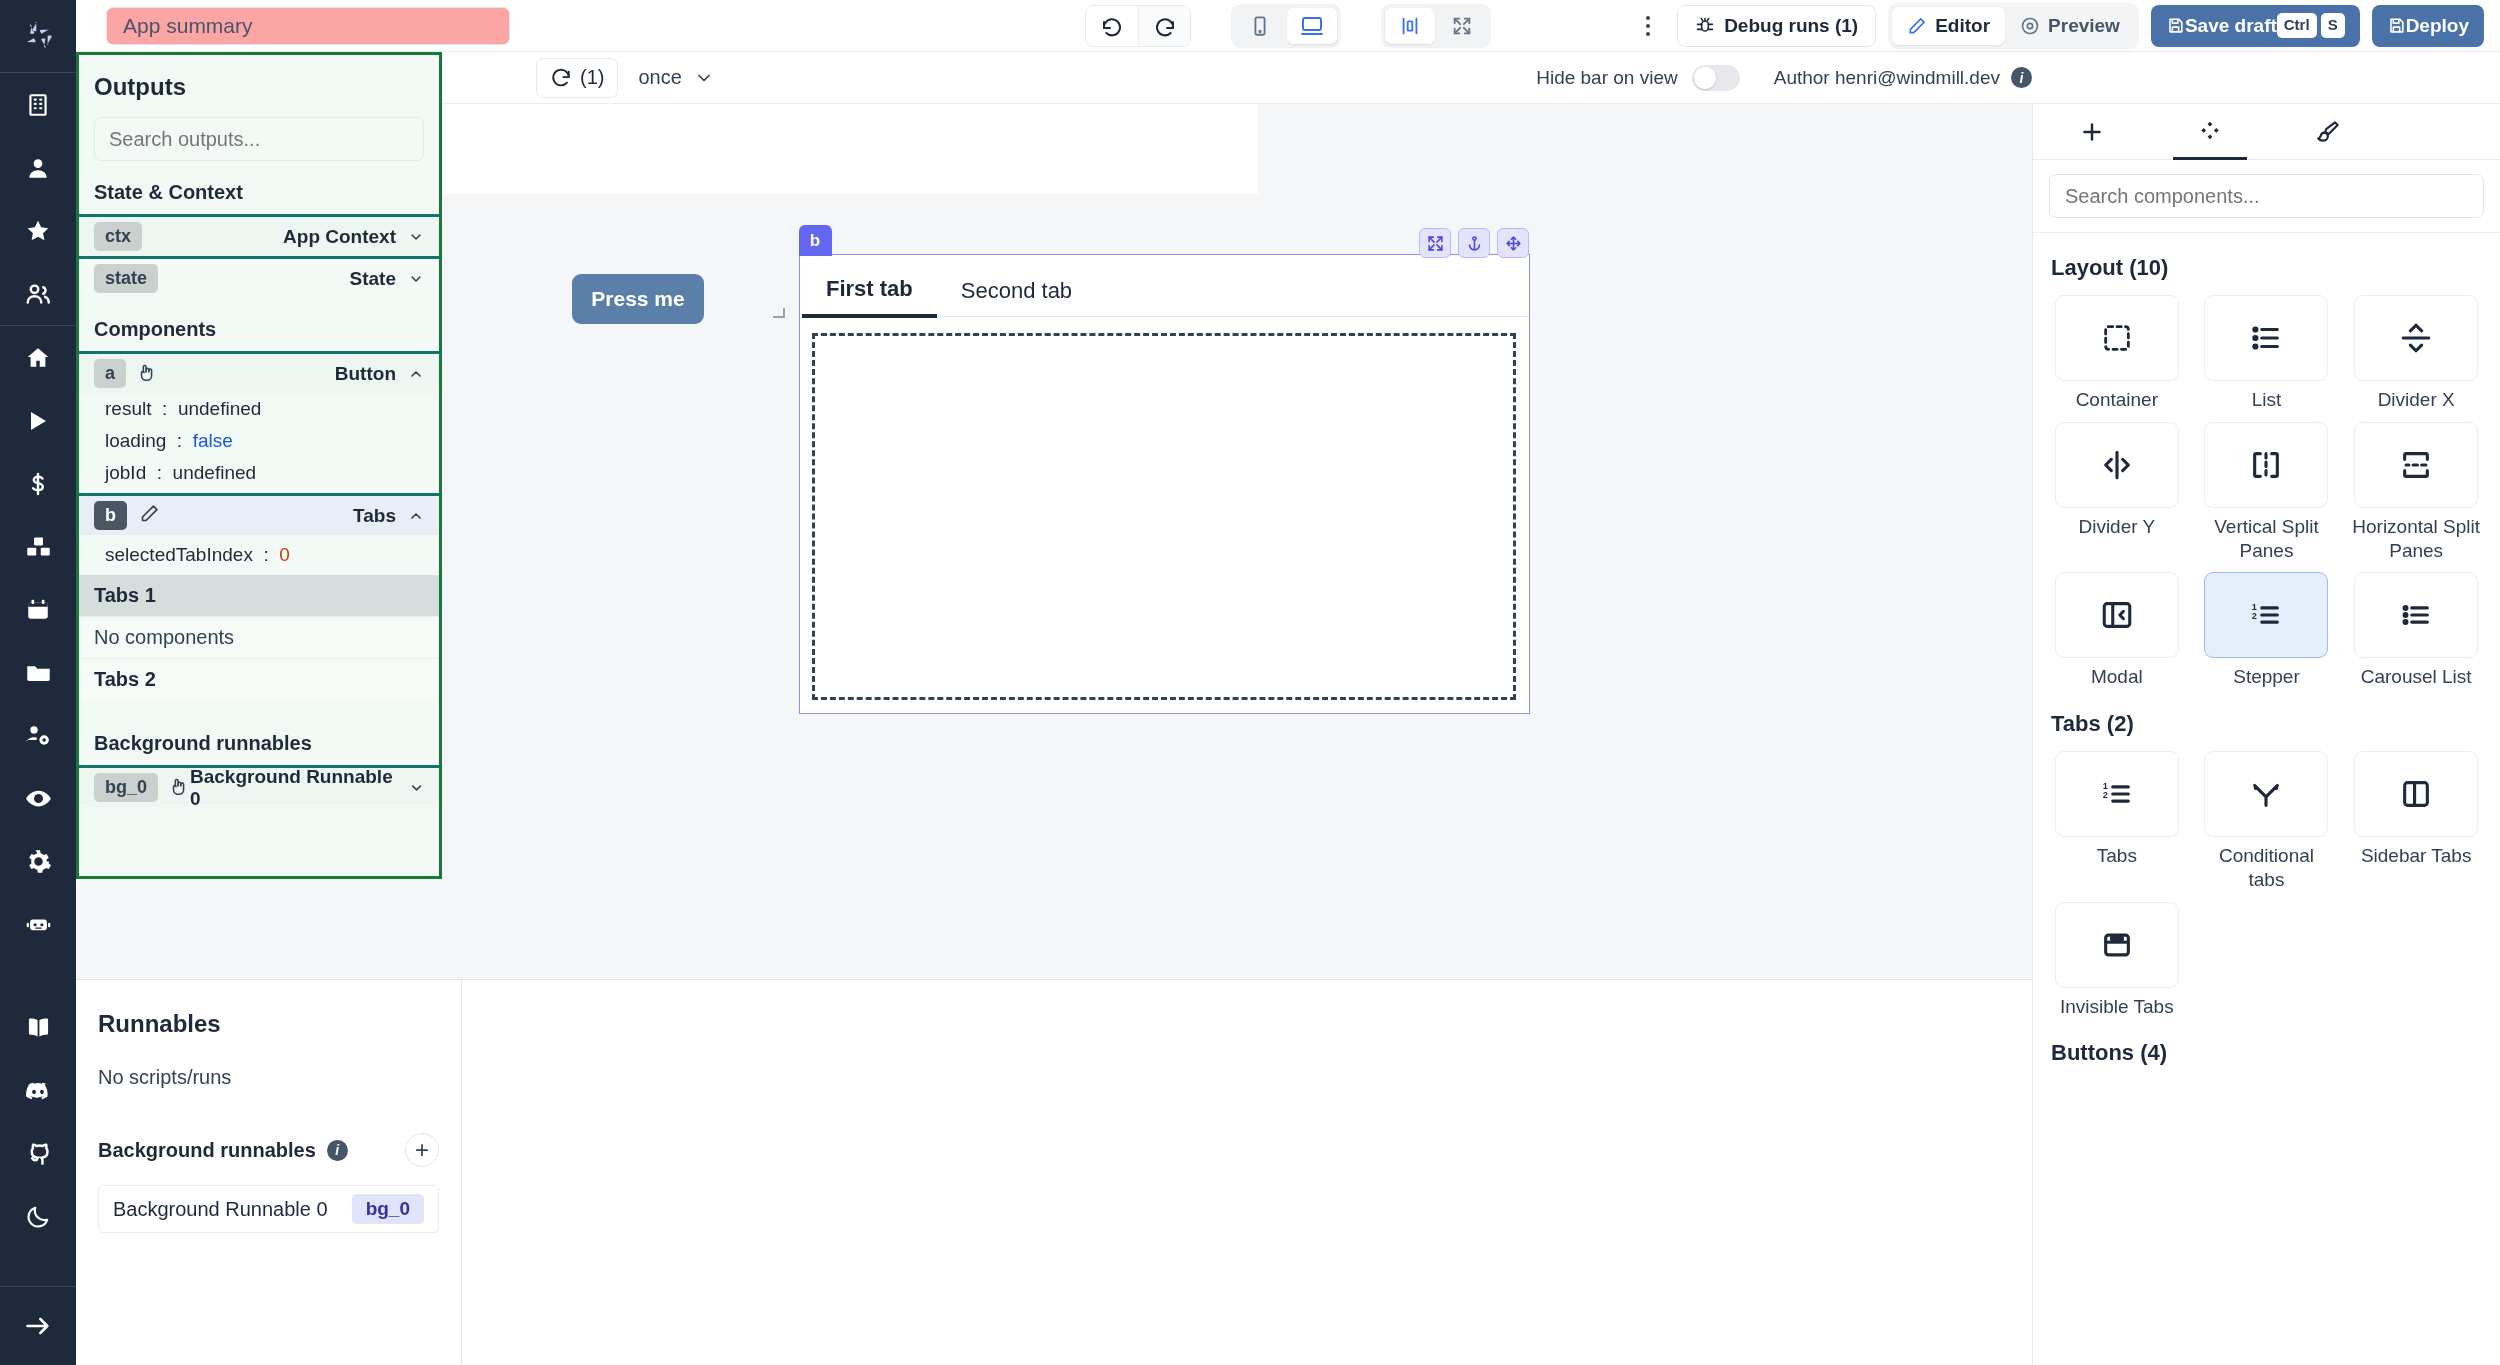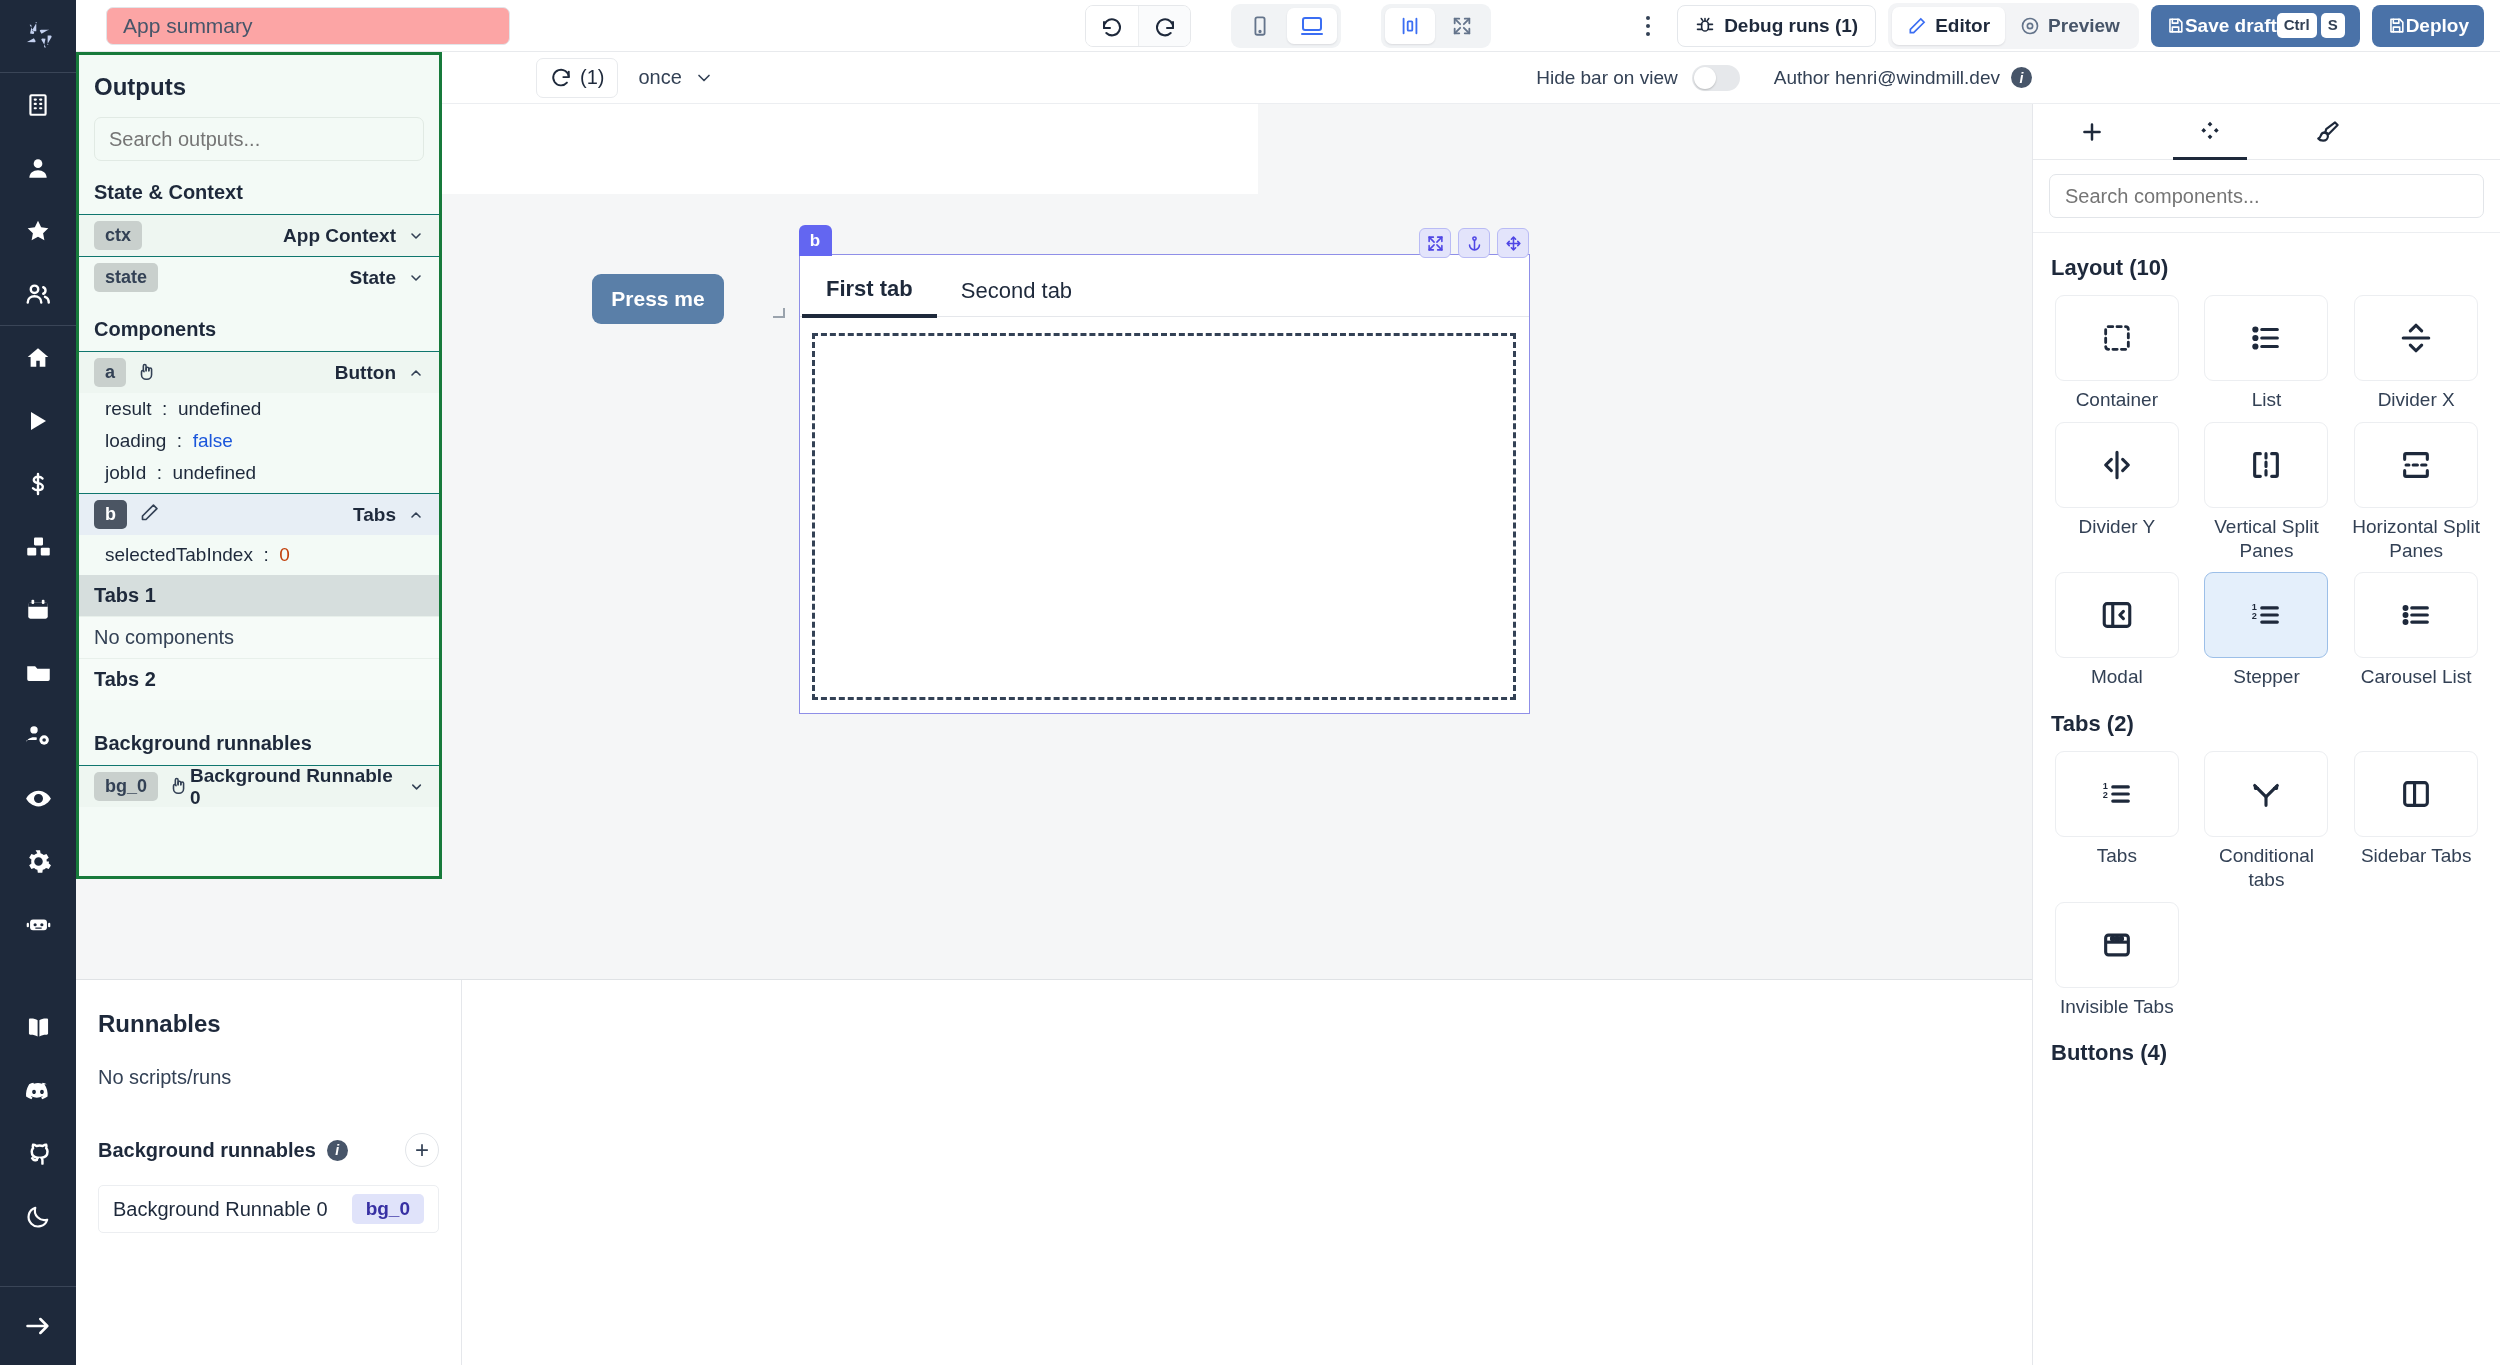--- a/index.html
+++ b/index.html
@@ -96,21 +96,21 @@
   .body-row { flex: 1 1 auto; display: flex; min-height: 0; }
   .canvas-col { flex: 1 1 auto; display: flex; flex-direction: column; min-width: 0; }
   .canvas {
     flex: 0 0 876px; background: #f5f6f7; position: relative; overflow: hidden;
     border-bottom: 1px solid #dfe2e5;
   }
   .canvas-white {
     position: absolute; left: 0; top: 0; width: 1182px; height: 90px; background: #fff;
   }
   .press-me {
-    position: absolute; left: 516px; top: 170px; width: 132px; height: 50px;
+    position: absolute; left: 496px; top: 170px; width: 132px; height: 50px;
     background: #5a7fa8; color: #fff; border-radius: 9px; font-size: 21px; font-weight: bold;
     display: flex; align-items: center; justify-content: center; cursor: pointer;
   }
   .resize-corner { position: absolute; left: 697px; top: 202px; width: 12px; height: 12px; }
   .resize-corner:before { content:""; position:absolute; left:0; bottom:0; width:10px; height:2px; background:#9aa3ad; }
   .resize-corner:after { content:""; position:absolute; right:0; bottom:0; width:2px; height:10px; background:#9aa3ad; }
 
   .tabs-comp {
     position: absolute; left: 723px; top: 150px; width: 731px; height: 460px;
     border: 1.5px solid #8f8fe8; background: #fff;
@@ -161,21 +161,21 @@
   }
   .outputs-title { font-size: 24px; font-weight: bold; color: #1e293b; padding: 18px 0 0 15px;}
   .outputs-search {
     margin: 16px 15px 0 15px; height: 44px; border: 1px solid #e1eae4; border-radius: 7px;
     background: transparent; width: calc(100% - 30px); padding: 0 14px; font-size: 20px; color: #64748b;
     font-family: "Liberation Sans", sans-serif; outline: none;
   }
   .sect-label { font-size: 20px; font-weight: bold; color: #1e293b; padding: 20px 0 10px 15px; }
   .kv-row {
     display: flex; align-items: center; height: 42px; padding: 0 15px; background: #eef6f1;
-    border-top: 1px solid #0f766e; cursor: pointer;
+    border-top: 3px solid #0f766e; cursor: pointer;
   }
   .kv-row.alt { background: #f3faf6; }
   .chip {
     background: #c9d0cd; color: #334155; font-size: 18px; font-weight: bold; border-radius: 5px;
     padding: 4px 11px; line-height: 1.2;
   }
   .chip.dark { background: #4b5563; color: #fff; }
   .kv-right { margin-left: auto; display: flex; align-items: center; gap: 12px; font-size: 19px; color: #1e293b; font-weight: bold;}
   .chev { width: 16px; height: 16px; }
   .prop-line { font-size: 19px; color: #1e293b; padding: 5px 0 5px 26px; background: #f3faf6; }

